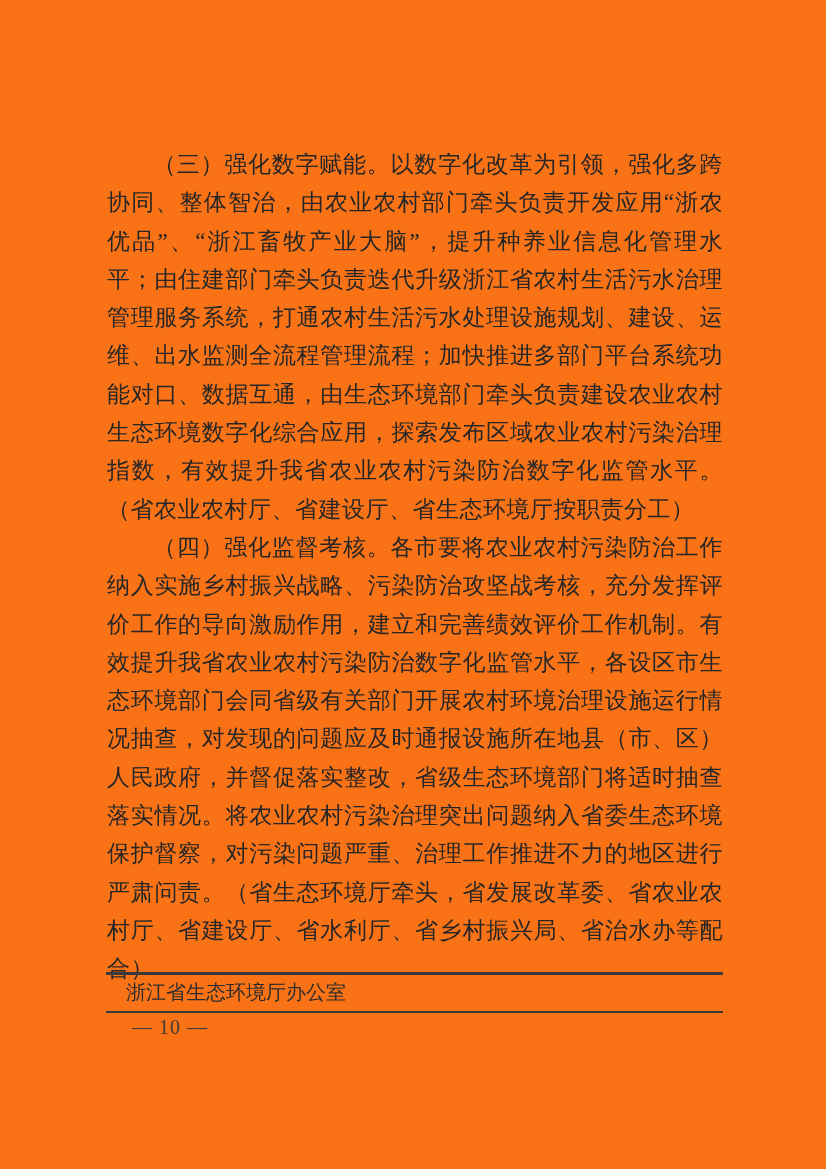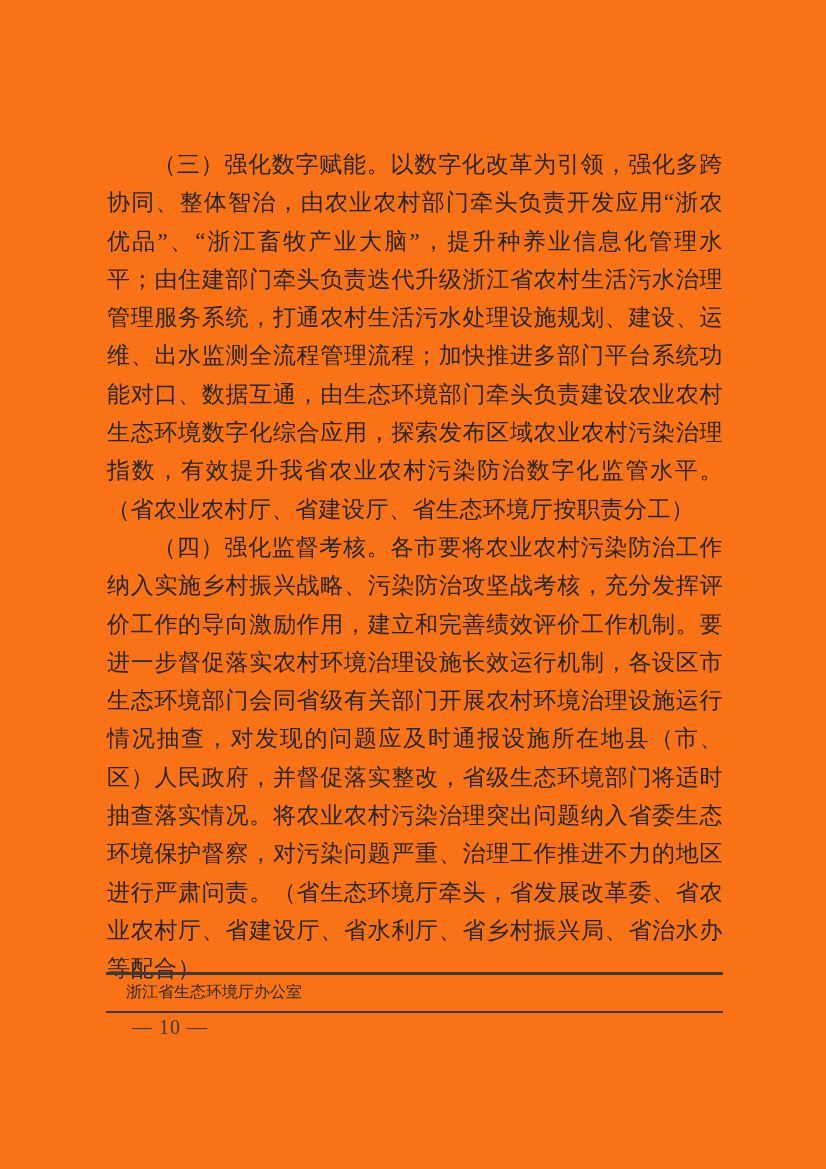--- a/index.html
+++ b/index.html
@@ -47,40 +47,40 @@
   }
   .rule-bottom {
     height: 2px;
   }
   .footer-row {
     display: flex;
     justify-content: space-between;
     align-items: center;
     height: 36px;
     padding: 0 6px 0 20px;
-    font-size: 16px;
+    font-size: 20px;
     color: #2c2c2c;
   }
   .page-number {
     position: absolute;
     left: 132px;
     top: 1016px;
     font-size: 20px;
     color: #3a3a3a;
     letter-spacing: 1px;
   }
 </style>
 </head>
 <body>
 
 <div class="page">
 
   <div class="doc-body">
     <p><span class="para-lead">（三）强化数字赋能。</span><span>以数字化改革为引领，强化多跨协同、整体智治，由农业农村部门牵头负责开发应用“浙农优品”、“浙江畜牧产业大脑”，提升种养业信息化管理水平；由住建部门牵头负责迭代升级浙江省农村生活污水治理管理服务系统，打通农村生活污水处理设施规划、建设、运维、出水监测全流程管理流程；加快推进多部门平台系统功能对口、数据互通，由生态环境部门牵头负责建设农业农村生态环境数字化综合应用，探索发布区域农业农村污染治理指数，有效提升我省农业农村污染防治数字化监管水平。（省农业农村厅、省建设厅、省生态环境厅按职责分工）</span></p>
-    <p><span class="para-lead">（四）强化监督考核。</span><span>各市要将农业农村污染防治工作纳入实施乡村振兴战略、污染防治攻坚战考核，充分发挥评价工作的导向激励作用，建立和完善绩效评价工作机制。要进一步督促落实农村环境治理设施长效运行机制，各设区市生态环境部门会同省级有关部门开展农村环境治理设施运行情况抽查，对发现的问题应及时通报设施所在地县（市、区）人民政府，并督促落实整改，省级生态环境部门将适时抽查落实情况。将农业农村污染治理突出问题纳入省委生态环境保护督察，对污染问题严重、治理工作推进不力的地区进行严肃问责。（省生态环境厅牵头，省发展改革委、省农业农村厅、省建设厅、省水利厅、省乡村振兴局、省治水办等配合）</span></p>
+    <p><span class="para-lead">（四）强化监督考核。</span><span>各市要将农业农村污染防治工作纳入实施乡村振兴战略、污染防治攻坚战考核，充分发挥评价工作的导向激励作用，建立和完善绩效评价工作机制。有效提升我省农业农村污染防治数字化监管水平，各设区市生态环境部门会同省级有关部门开展农村环境治理设施运行情况抽查，对发现的问题应及时通报设施所在地县（市、区）人民政府，并督促落实整改，省级生态环境部门将适时抽查落实情况。将农业农村污染治理突出问题纳入省委生态环境保护督察，对污染问题严重、治理工作推进不力的地区进行严肃问责。（省生态环境厅牵头，省发展改革委、省农业农村厅、省建设厅、省水利厅、省乡村振兴局、省治水办等配合）</span></p>
   </div>
 
   <div class="footer">
     <div class="rule rule-top"></div>
     <div class="footer-row">
       <span>浙江省生态环境厅办公室</span>
     </div>
     <div class="rule rule-bottom"></div>
   </div>
 

